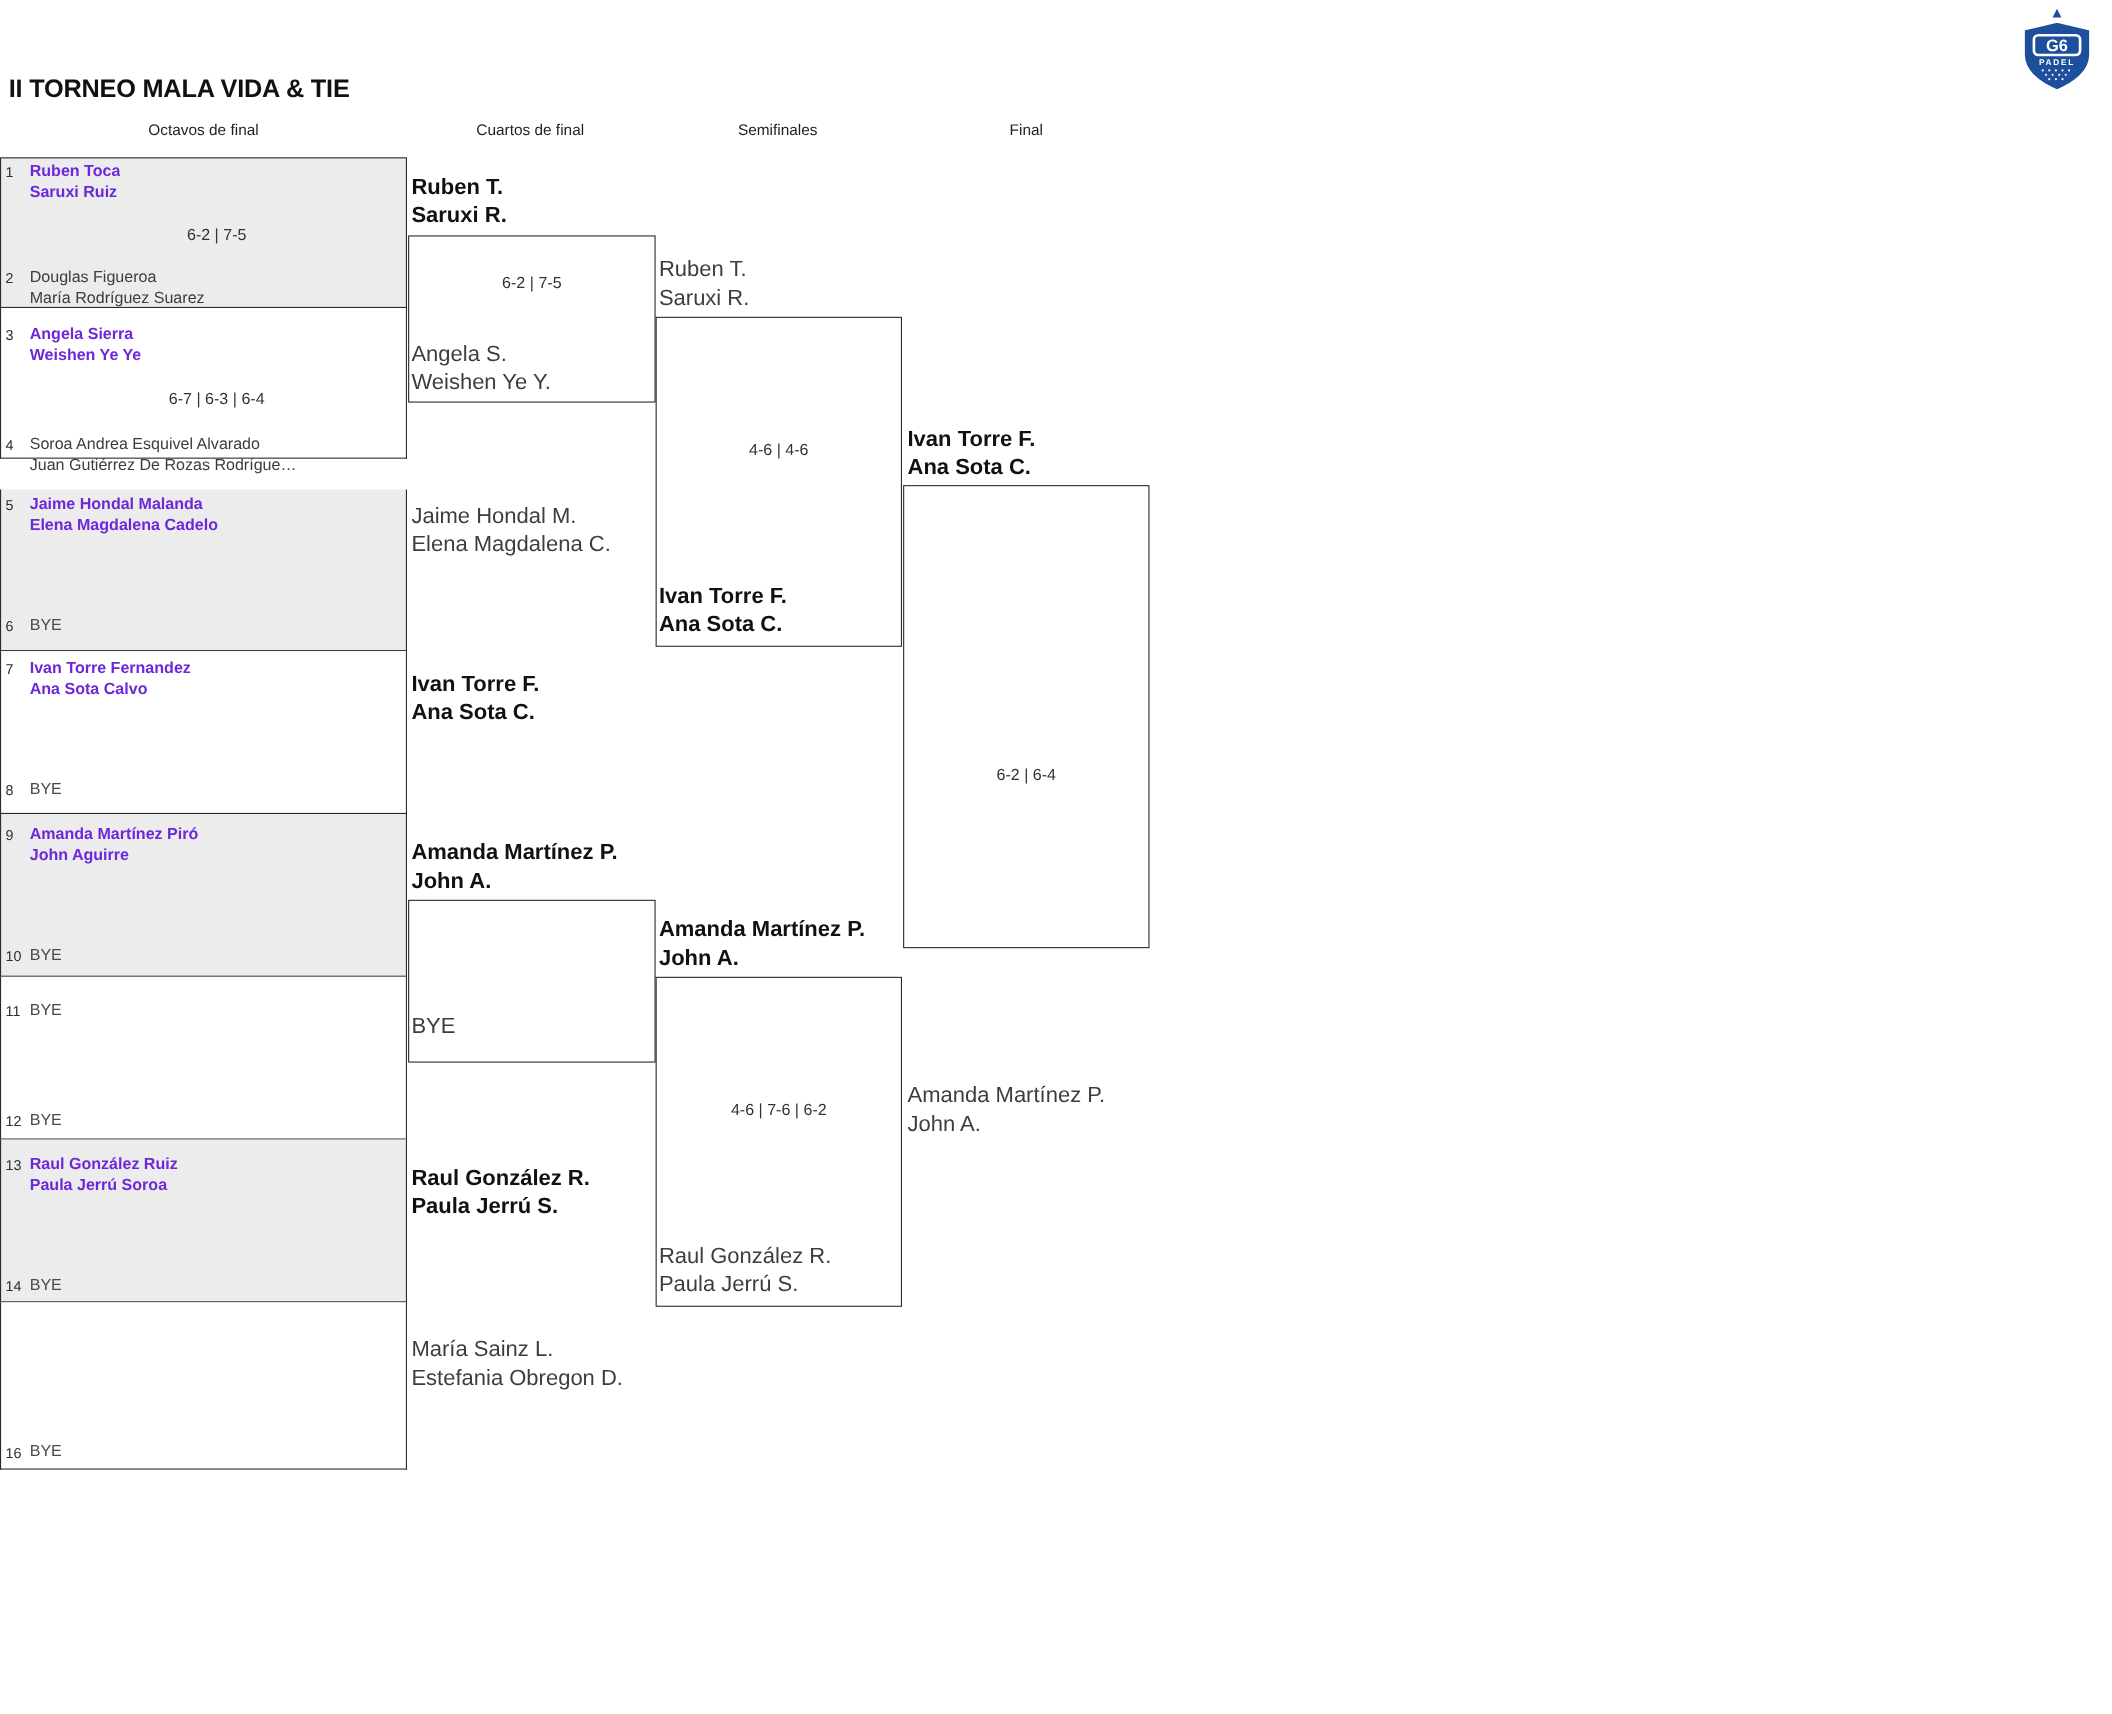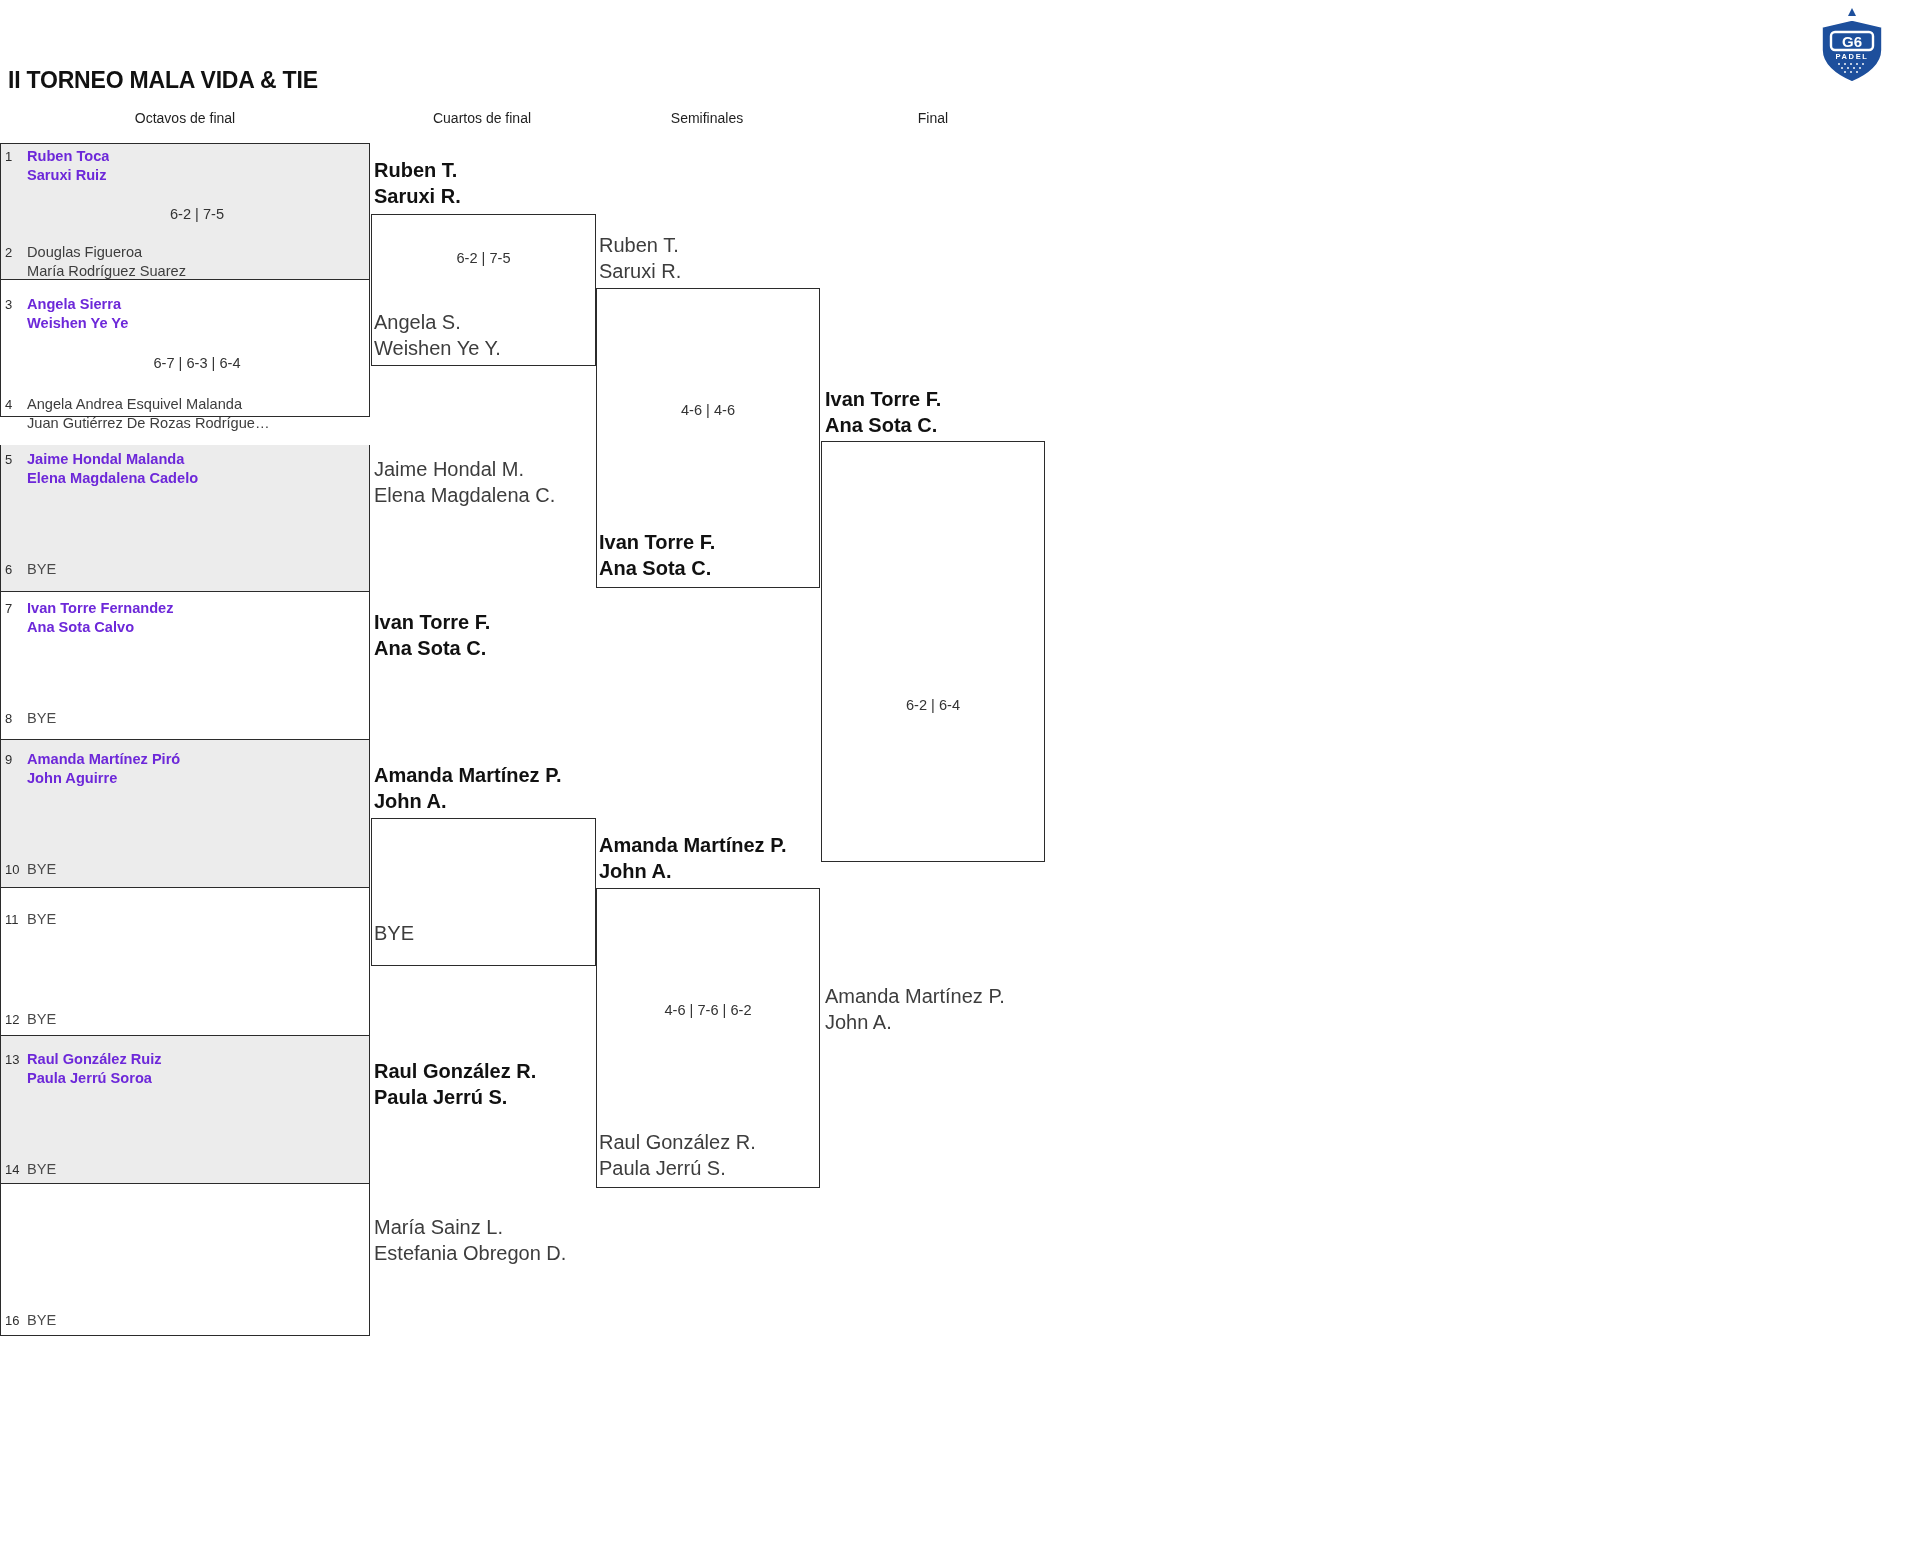--- a/index.html
+++ b/index.html
@@ -23,21 +23,21 @@
     font-weight: 700;
     letter-spacing: -0.2px;
     line-height: 1.30;
     color: #111111;
     white-space: pre;
   }
   #header-title .line { display: block; }
 
   #brand-logo {
     position: absolute;
-    right: 33px;
+    right: 15px;
     top: 6px;
     width: 70px;
     height: 80px;
   }
 
   
   .round-header {
     position: absolute;
     top: 110px;
     font-size: 14px;
@@ -191,21 +191,21 @@
     <span class="seed">3</span>
     <span class="team">
       <span class="nm">Angela Sierra</span>
       <span class="nm">Weishen Ye Ye</span>
     </span>
   </div>
   <div class="r1-score" style="top:355px;left:27px;width:340px">6-7 | 6-3 | 6-4</div>
   <div class="r1-slot loser" style="top:395px">
     <span class="seed">4</span>
     <span class="team">
-      <span class="nm">Angela Andrea Esquivel Malanda</span>
+      <span class="nm">Soroa Andrea Esquivel Alvarado</span>
       <span class="nm">Juan Gutiérrez De Rozas Rodrígue…</span>
     </span>
   </div>
 
   <div class="r1-match shaded" style="top:445px;height:147px"></div>
   <div class="r1-slot winner" style="top:450px">
     <span class="seed">5</span>
     <span class="team">
       <span class="nm">Jaime Hondal Malanda</span>
       <span class="nm">Elena Magdalena Cadelo</span>

